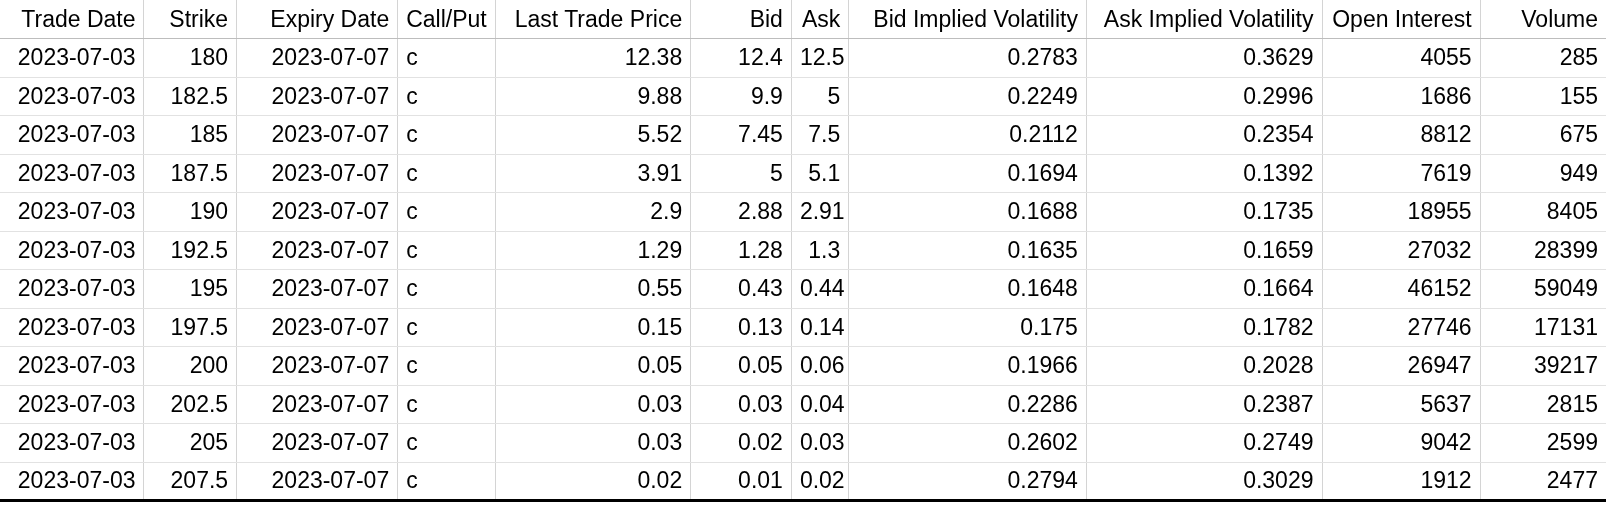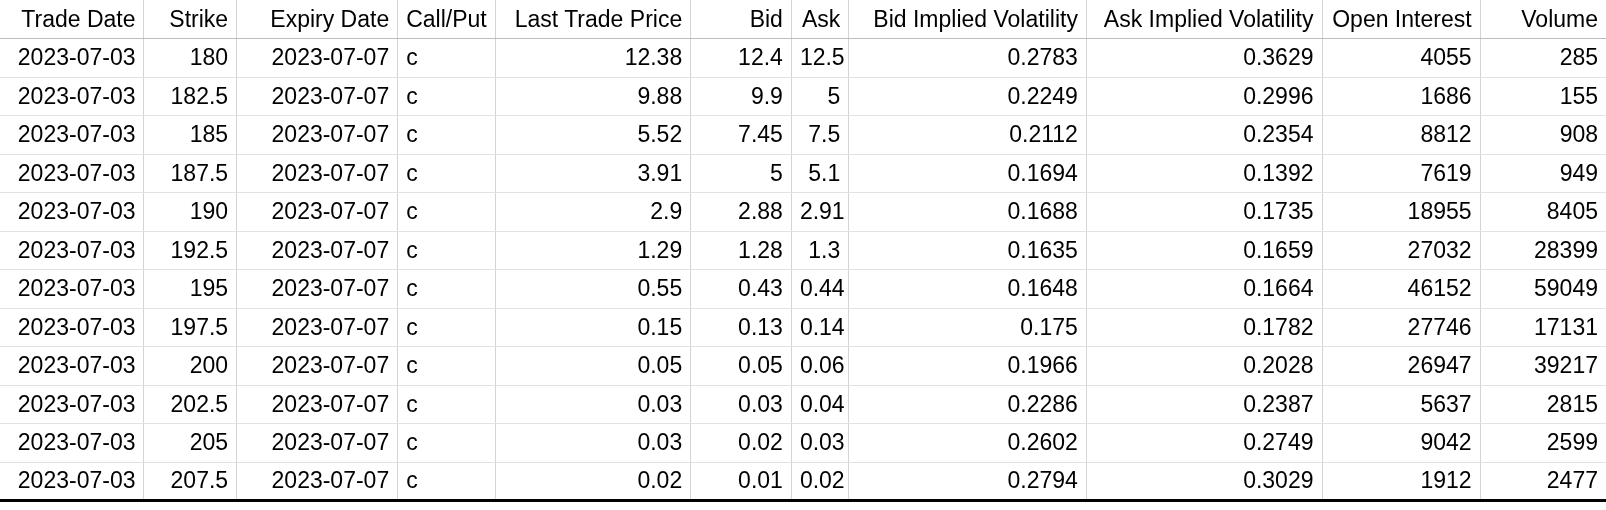--- a/index.html
+++ b/index.html
@@ -123,21 +123,21 @@
         <td class="col-trade-date align-right">2023-07-03</td>
         <td class="col-strike align-right">185</td>
         <td class="col-expiry-date align-right">2023-07-07</td>
         <td class="col-callput align-left">c</td>
         <td class="col-last-trade align-right">5.52</td>
         <td class="col-bid align-right">7.45</td>
         <td class="col-ask align-right">7.5</td>
         <td class="col-bid-iv align-right">0.2112</td>
         <td class="col-ask-iv align-right">0.2354</td>
         <td class="col-open-interest align-right">8812</td>
-        <td class="col-volume align-right">908</td>
+        <td class="col-volume align-right">675</td>
       </tr>
       <tr>
         <td class="col-trade-date align-right">2023-07-03</td>
         <td class="col-strike align-right">187.5</td>
         <td class="col-expiry-date align-right">2023-07-07</td>
         <td class="col-callput align-left">c</td>
         <td class="col-last-trade align-right">3.91</td>
         <td class="col-bid align-right">5</td>
         <td class="col-ask align-right">5.1</td>
         <td class="col-bid-iv align-right">0.1694</td>

